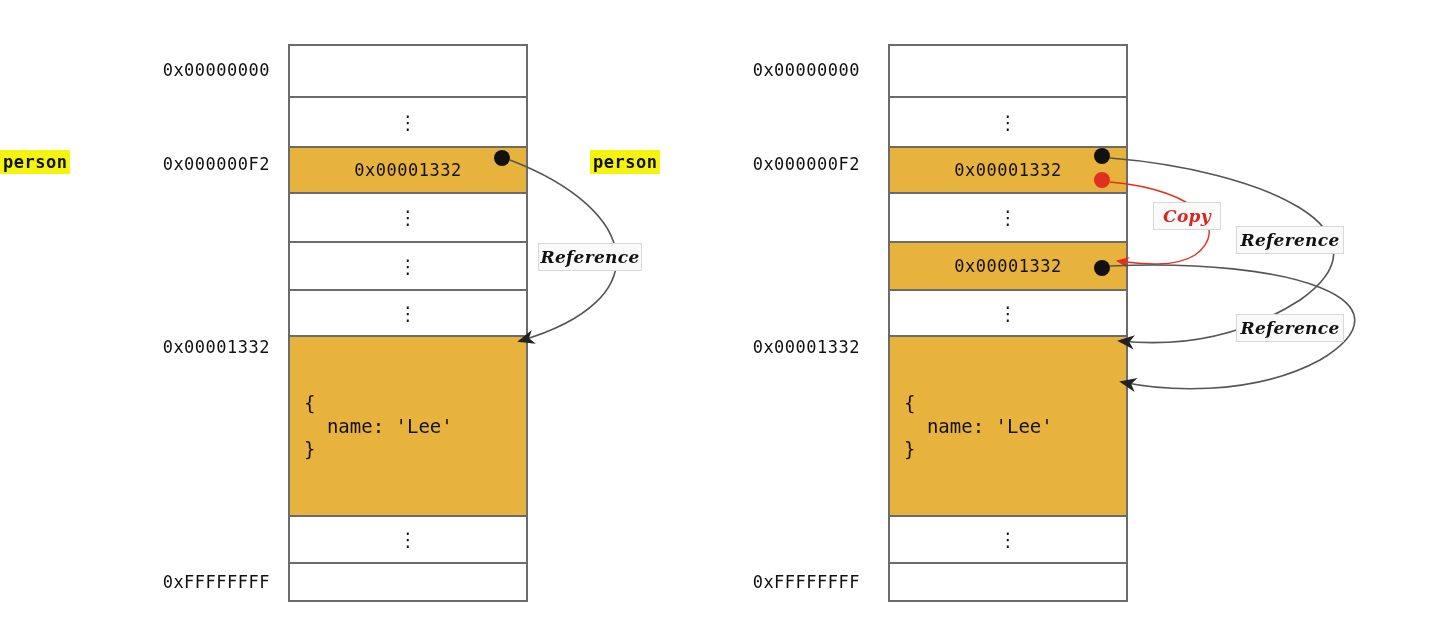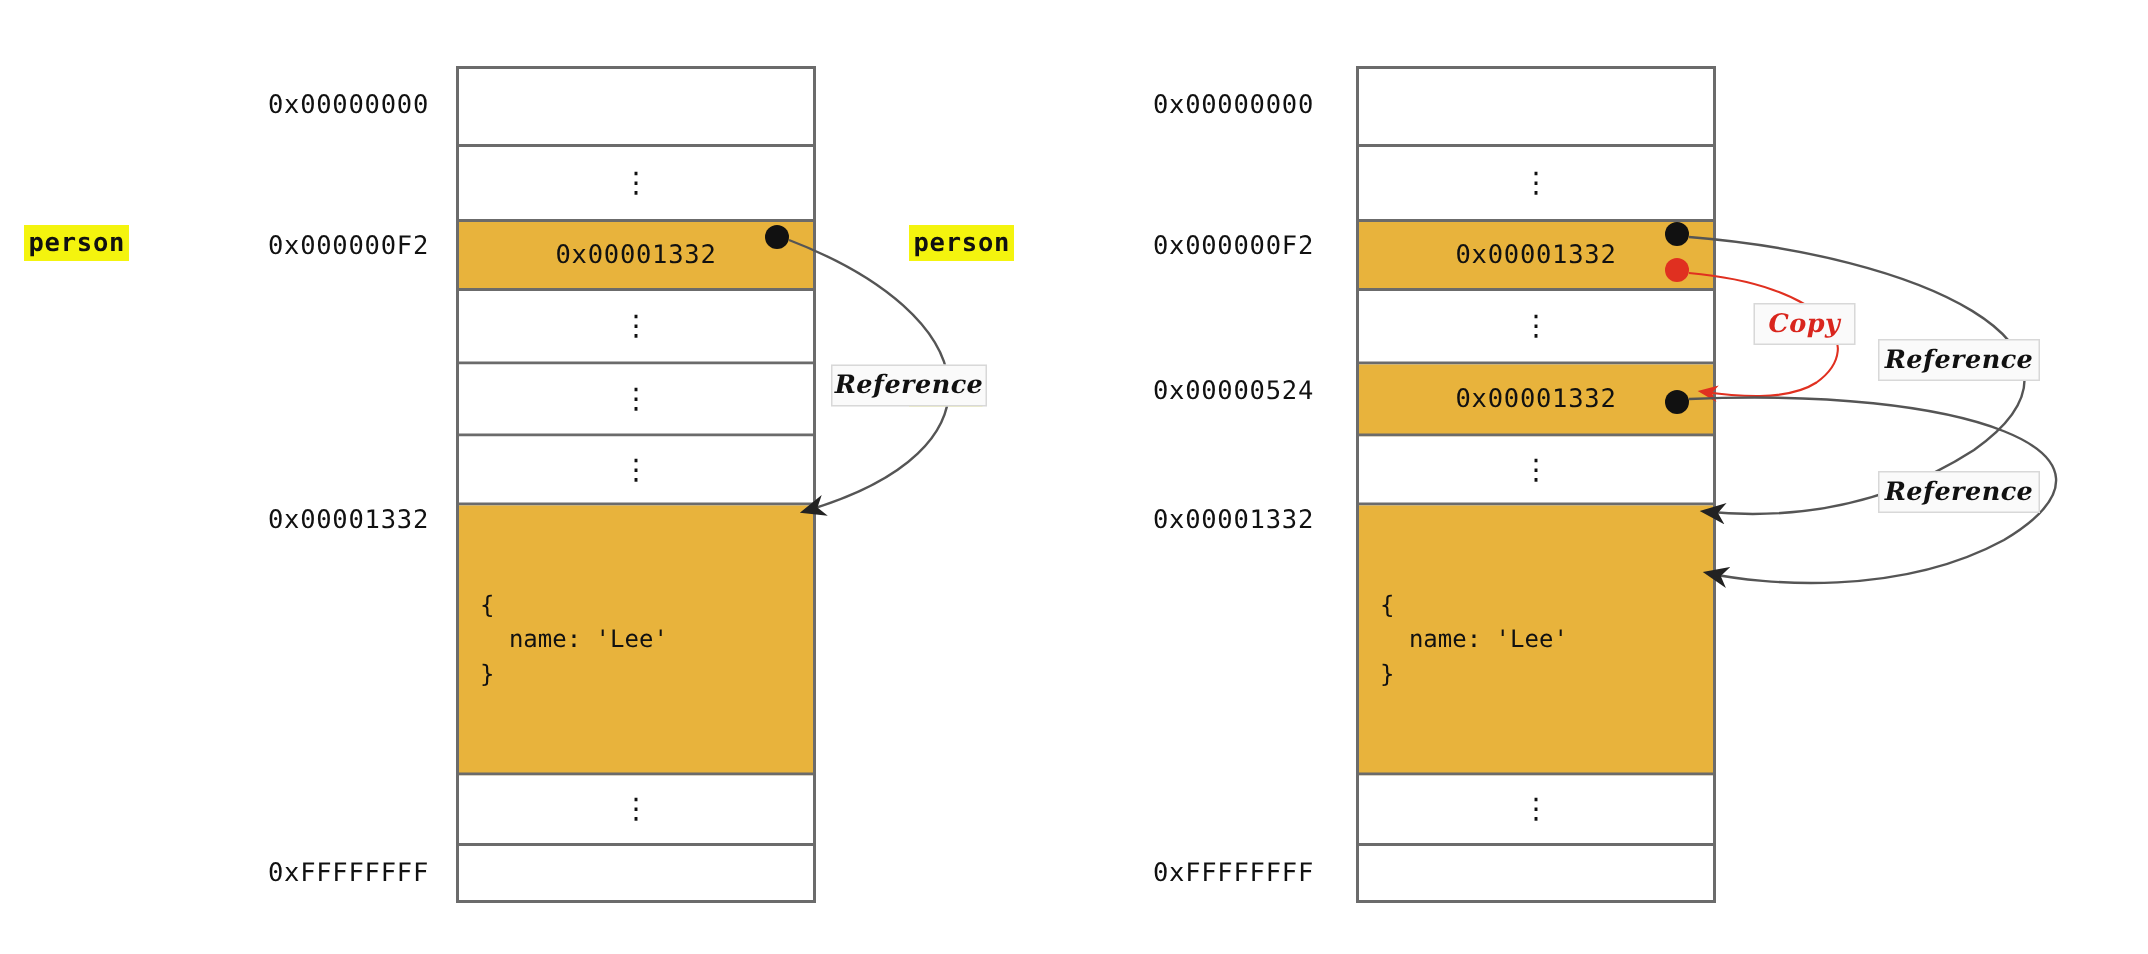--- a/index.html
+++ b/index.html
@@ -1,40 +1,40 @@
 <!DOCTYPE html>
 <html><head>
 <meta charset="utf-8">
 <style>
   html,body{margin:0;padding:0;background:#ffffff;}
   body{
     width:1432px;height:636px;position:relative;overflow:hidden;
     font-family:"DejaVu Sans Mono","Liberation Mono",monospace;
   }
-  .stage{position:absolute;left:16px;top:0;width:1244px;height:636px;}
+  .stage{position:absolute;left:0;top:0;width:1244px;height:636px;}
 
   
   .mem{position:absolute;box-sizing:border-box;border:2px solid #6b6b6b;background:#ffffff;}
   .row{position:absolute;left:0;right:0;box-sizing:border-box;
        border-bottom:2px solid #6b6b6b;background:#ffffff;
        display:flex;align-items:center;justify-content:center;}
   .row.last{border-bottom:none;}
   .row.fill{background:#e8b33c;}
   .row .val{
     font-family:"DejaVu Sans Mono","Liberation Mono",monospace;
     font-size:17px;color:#111;letter-spacing:0.5px;
   }
   .dots{font-family:"DejaVu Sans","Liberation Sans",sans-serif;font-size:19px;color:#111;line-height:1;}
 
   
   .obj{position:absolute;left:0;right:0;box-sizing:border-box;
        border-bottom:2px solid #6b6b6b;background:#e8b33c;}
   .objtext{position:absolute;left:14px;top:50%;transform:translateY(-50%);
      font-family:"DejaVu Sans Mono","Liberation Mono",monospace;
-     font-size:16px;line-height:23px;color:#111;white-space:pre;}
+     font-size:19px;line-height:23px;color:#111;white-space:pre;}
 
   
   .addr{position:absolute;text-align:right;
      font-family:"DejaVu Sans Mono","Liberation Mono",monospace;
      font-size:17px;color:#111;letter-spacing:0.5px;white-space:nowrap;}
 
   
   .varname{position:absolute;text-align:left;white-space:nowrap;}
   .varname b{
     font-family:"DejaVu Sans Mono","Liberation Mono",monospace;
@@ -92,21 +92,20 @@
 <span>}</span></div>
     </div>
     <div class="row" style="top:471px;height:47px;">
       <span class="dots">⋮</span>
     </div>
     <div class="row last" style="top:518px;height:36px;"></div>
   </div>
 
   <div class="addr" style="left:610px;top:60px;width:250px;">0x00000000</div>
   <div class="addr" style="left:610px;top:154px;width:250px;">0x000000F2</div>
-  <div class="addr" style="left:610px;top:251px;width:250px;">0x00000524</div>
   <div class="addr" style="left:610px;top:337px;width:250px;">0x00001332</div>
   <div class="addr" style="left:610px;top:572px;width:250px;">0xFFFFFFFF</div>
 
   <div class="varname" style="left:590px;top:152px;width:148px;">
     <b>person</b>
   </div>
   <div class="varname" style="left:590px;top:249px;width:148px;">
     <b>copy</b>
   </div>
 

